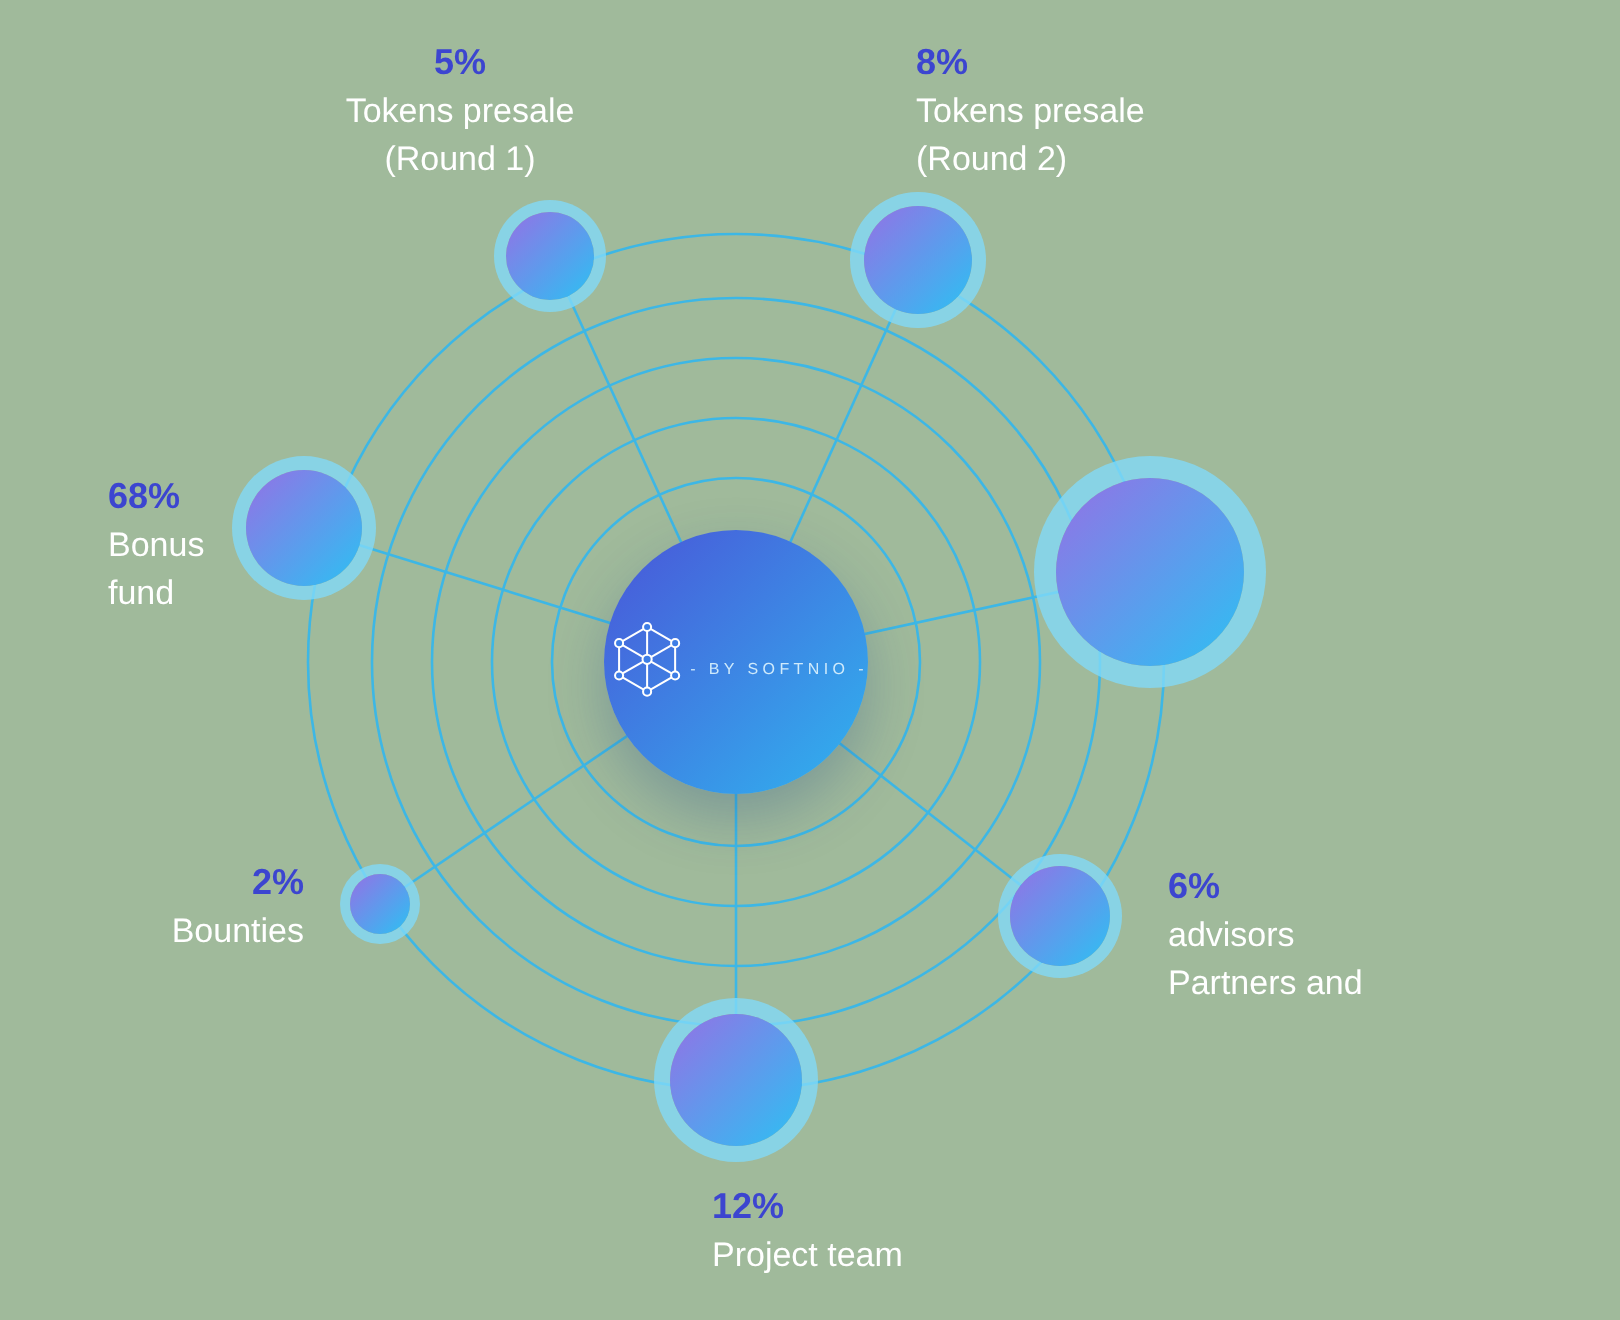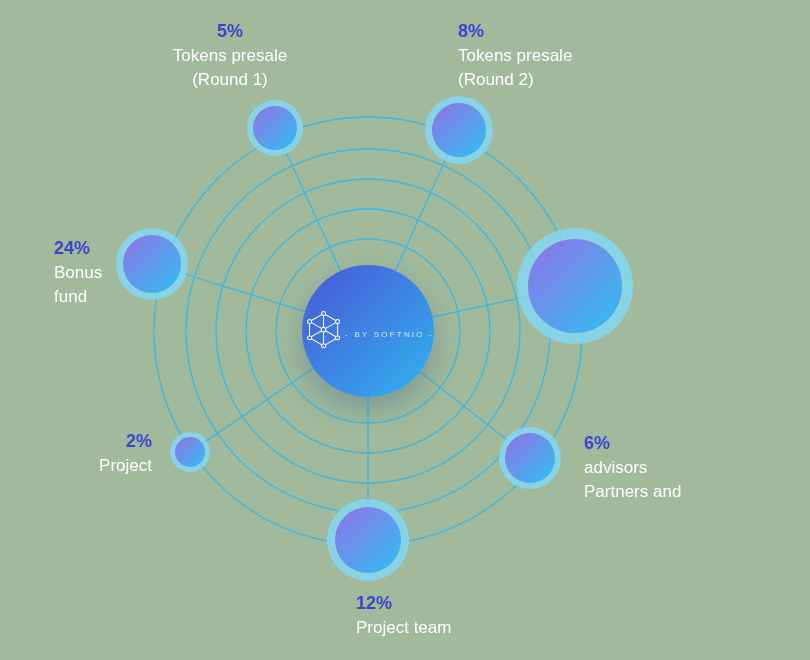--- a/index.html
+++ b/index.html
@@ -109,29 +109,29 @@
     <div class="line">(Round 1)</div>
   </div>
 
   <div class="lbl l-round2">
     <div class="pct">8%</div>
     <div class="line">Tokens presale</div>
     <div class="line">(Round 2)</div>
   </div>
 
   <div class="lbl l-bonus">
-    <div class="pct">24%</div>
+    <div class="pct">68%</div>
     <div class="line">Bonus</div>
     <div class="line">fund</div>
   </div>
 
 
   <div class="lbl l-bounties">
     <div class="pct">2%</div>
-    <div class="line">Project</div>
+    <div class="line">Bounties</div>
   </div>
 
   <div class="lbl l-partners">
     <div class="pct">6%</div>
     <div class="line">advisors</div>
     <div class="line">Partners and</div>
   </div>
 
   <div class="lbl l-team">
     <div class="pct">12%</div>

